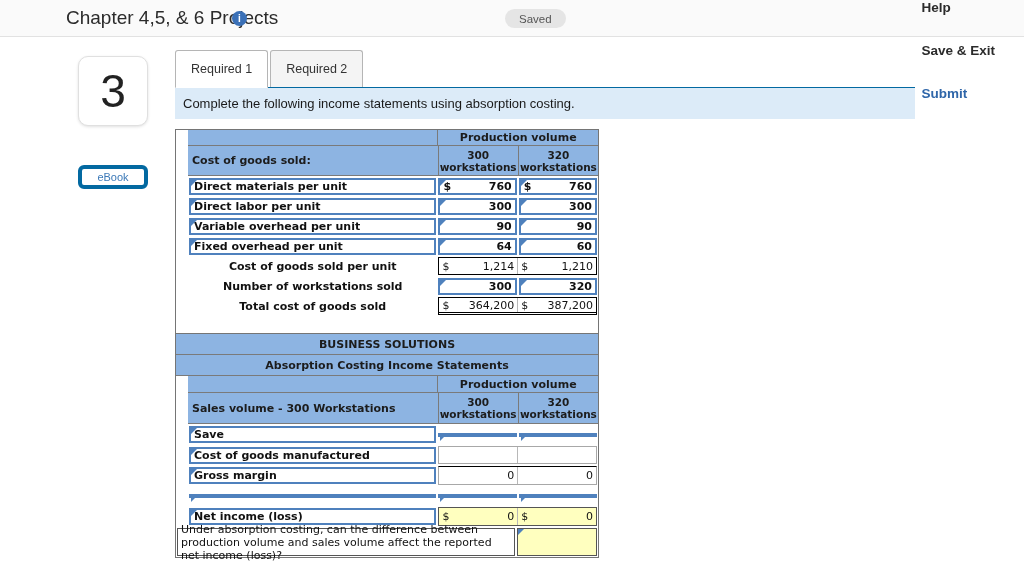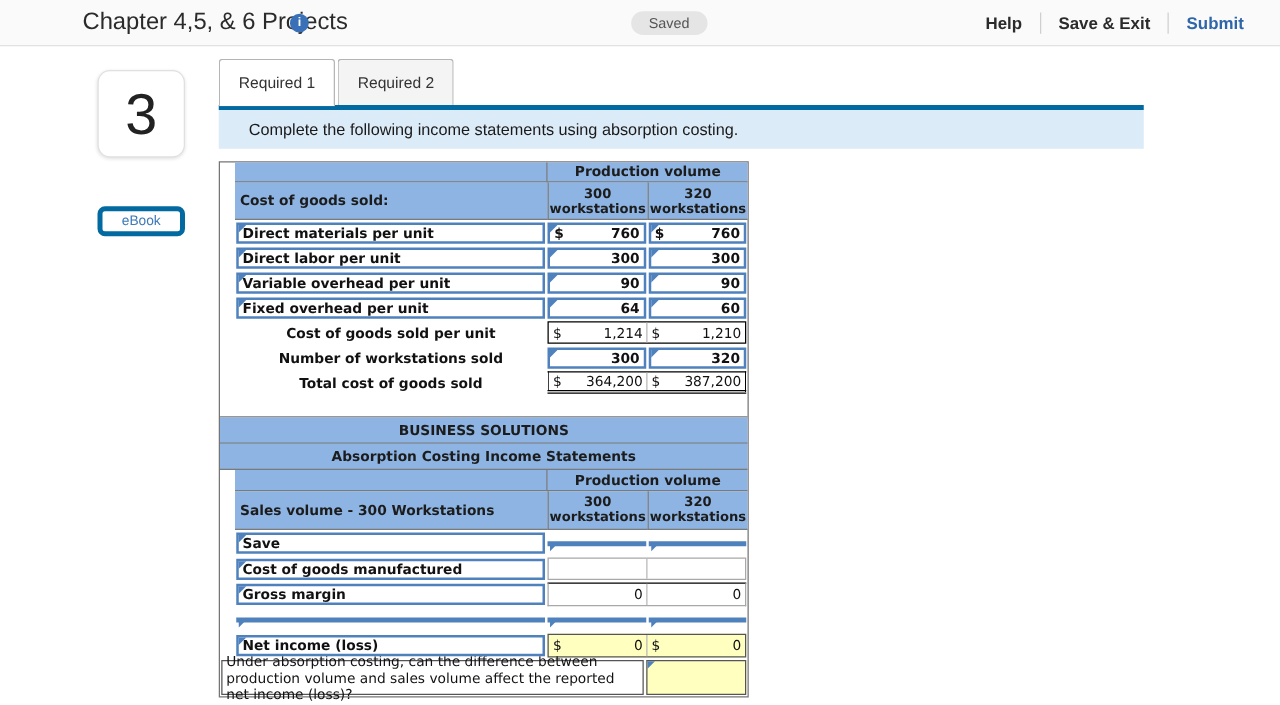--- a/index.html
+++ b/index.html
@@ -13,45 +13,45 @@
   .tb-title { position:absolute; left:66px; top:0; height:36px; display:flex;
               align-items:center; font-size:19px; color:#2b2b2b; font-weight:500; }
   .info-icon { position:absolute; left:232px; top:11px; width:15px; height:15px;
                border-radius:50%; background:#3a70b7; color:#fff; font-size:10px;
                font-weight:bold; display:flex; align-items:center; justify-content:center;
                cursor:pointer; }
   .saved-pill { position:absolute; left:505px; top:9px; height:19px; padding:0 14px;
                 border-radius:10px; background:#e5e5e5; color:#555; font-size:11.5px;
                 display:flex; align-items:center; }
   .tb-actions { position:absolute; right:29px; top:0; height:36px; display:flex;
-                align-items:center; gap:14px; }
+                gap:14px;flex-direction:column; }
   .tb-actions a { font-size:13.5px; font-weight:bold; color:#2b2b2b; cursor:pointer;
                   text-decoration:none; }
   .tb-actions a.submit { color:#2f66a9; }
   .sep { width:1px; height:17px; background:#cfcfcf; }
 
   
   .qcard { position:absolute; left:78px; top:56px; width:70px; height:70px;
            background:#fff; border:1px solid #e0e0e0; border-radius:10px;
            box-shadow:0 1px 3px rgba(0,0,0,.12); display:flex; align-items:center;
            justify-content:center; font-size:46px; color:#222; }
   .ebook { position:absolute; left:78px; top:165px; width:70px; height:24px;
            background:#fff; border:4px solid #0369a1; border-radius:6px; color:#3d7ab8;
            font-size:11px; font-family:"Liberation Sans",sans-serif; cursor:pointer; }
 
   
   .tabbar { position:absolute; left:175px; top:50px; width:740px; height:38px;
-            border-bottom:4px solid #0369a1; display:flex; align-items:flex-end; }
+            border-bottom:1px solid #0369a1; display:flex; align-items:flex-end; }
   .tab { height:37px; padding:0 15px; display:flex; align-items:center;
          font-size:12.5px; color:#333; background:#f4f4f4; border:1px solid #b5b5b5;
          border-bottom:none; border-radius:3px 3px 0 0; margin-right:2px; cursor:pointer; }
   .tab.active { background:#fff; height:38px; margin-bottom:-1px;
                 border-bottom:1px solid #fff; z-index:2; }
   .banner { position:absolute; left:175px; top:88px; width:740px; height:31px;
-            background:#dcebf8; display:flex; align-items:center; padding-left:24px;
+            background:#dcebf8; display:flex; align-items:center; padding-left:8px;
             font-size:13px; color:#1a1a1a; }
 
   
   .tbl { position:absolute; left:175px; top:129px; width:424px;
          border:1px solid #757575; font-family:"DejaVu Sans",sans-serif;
          font-size:11px; color:#111; background:#fff; }
   .row { display:flex; }
   .h16{height:16px} .h17{height:17px} .h18{height:18px} .h20{height:20px}
   .h21{height:21px} .h30{height:30px} .h31{height:31px}
   .cell { display:flex; align-items:center;font-weight:bold; }

